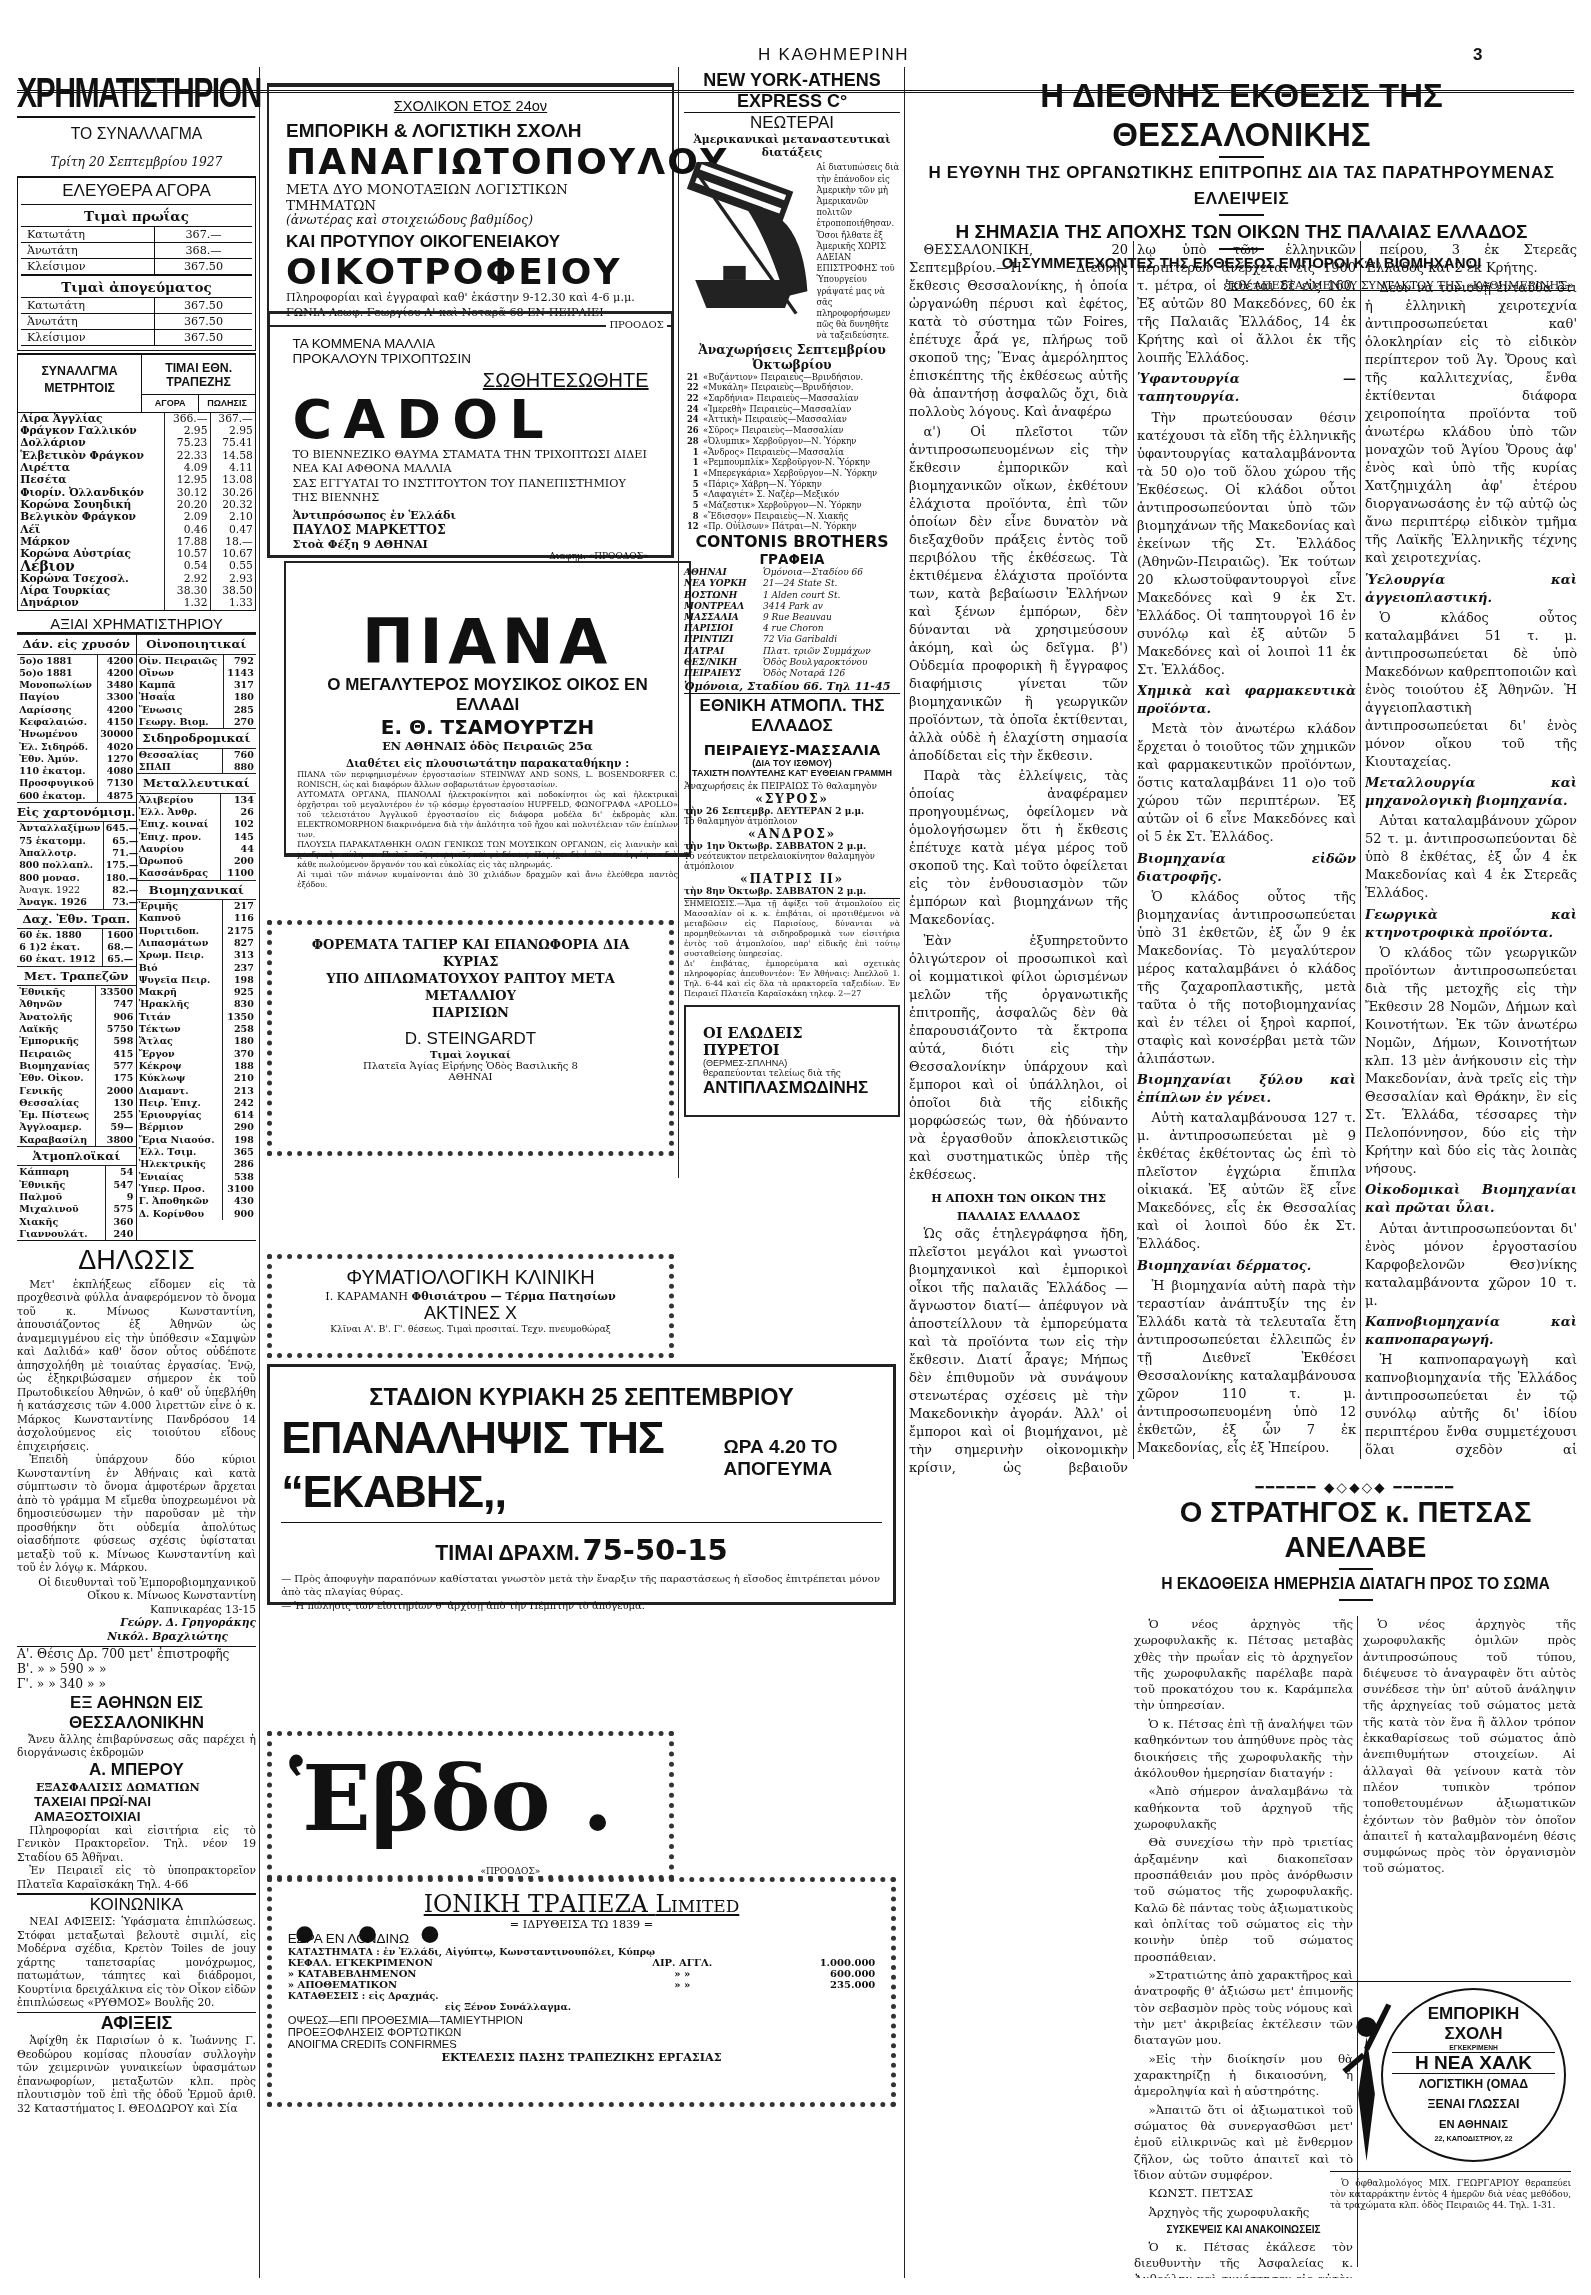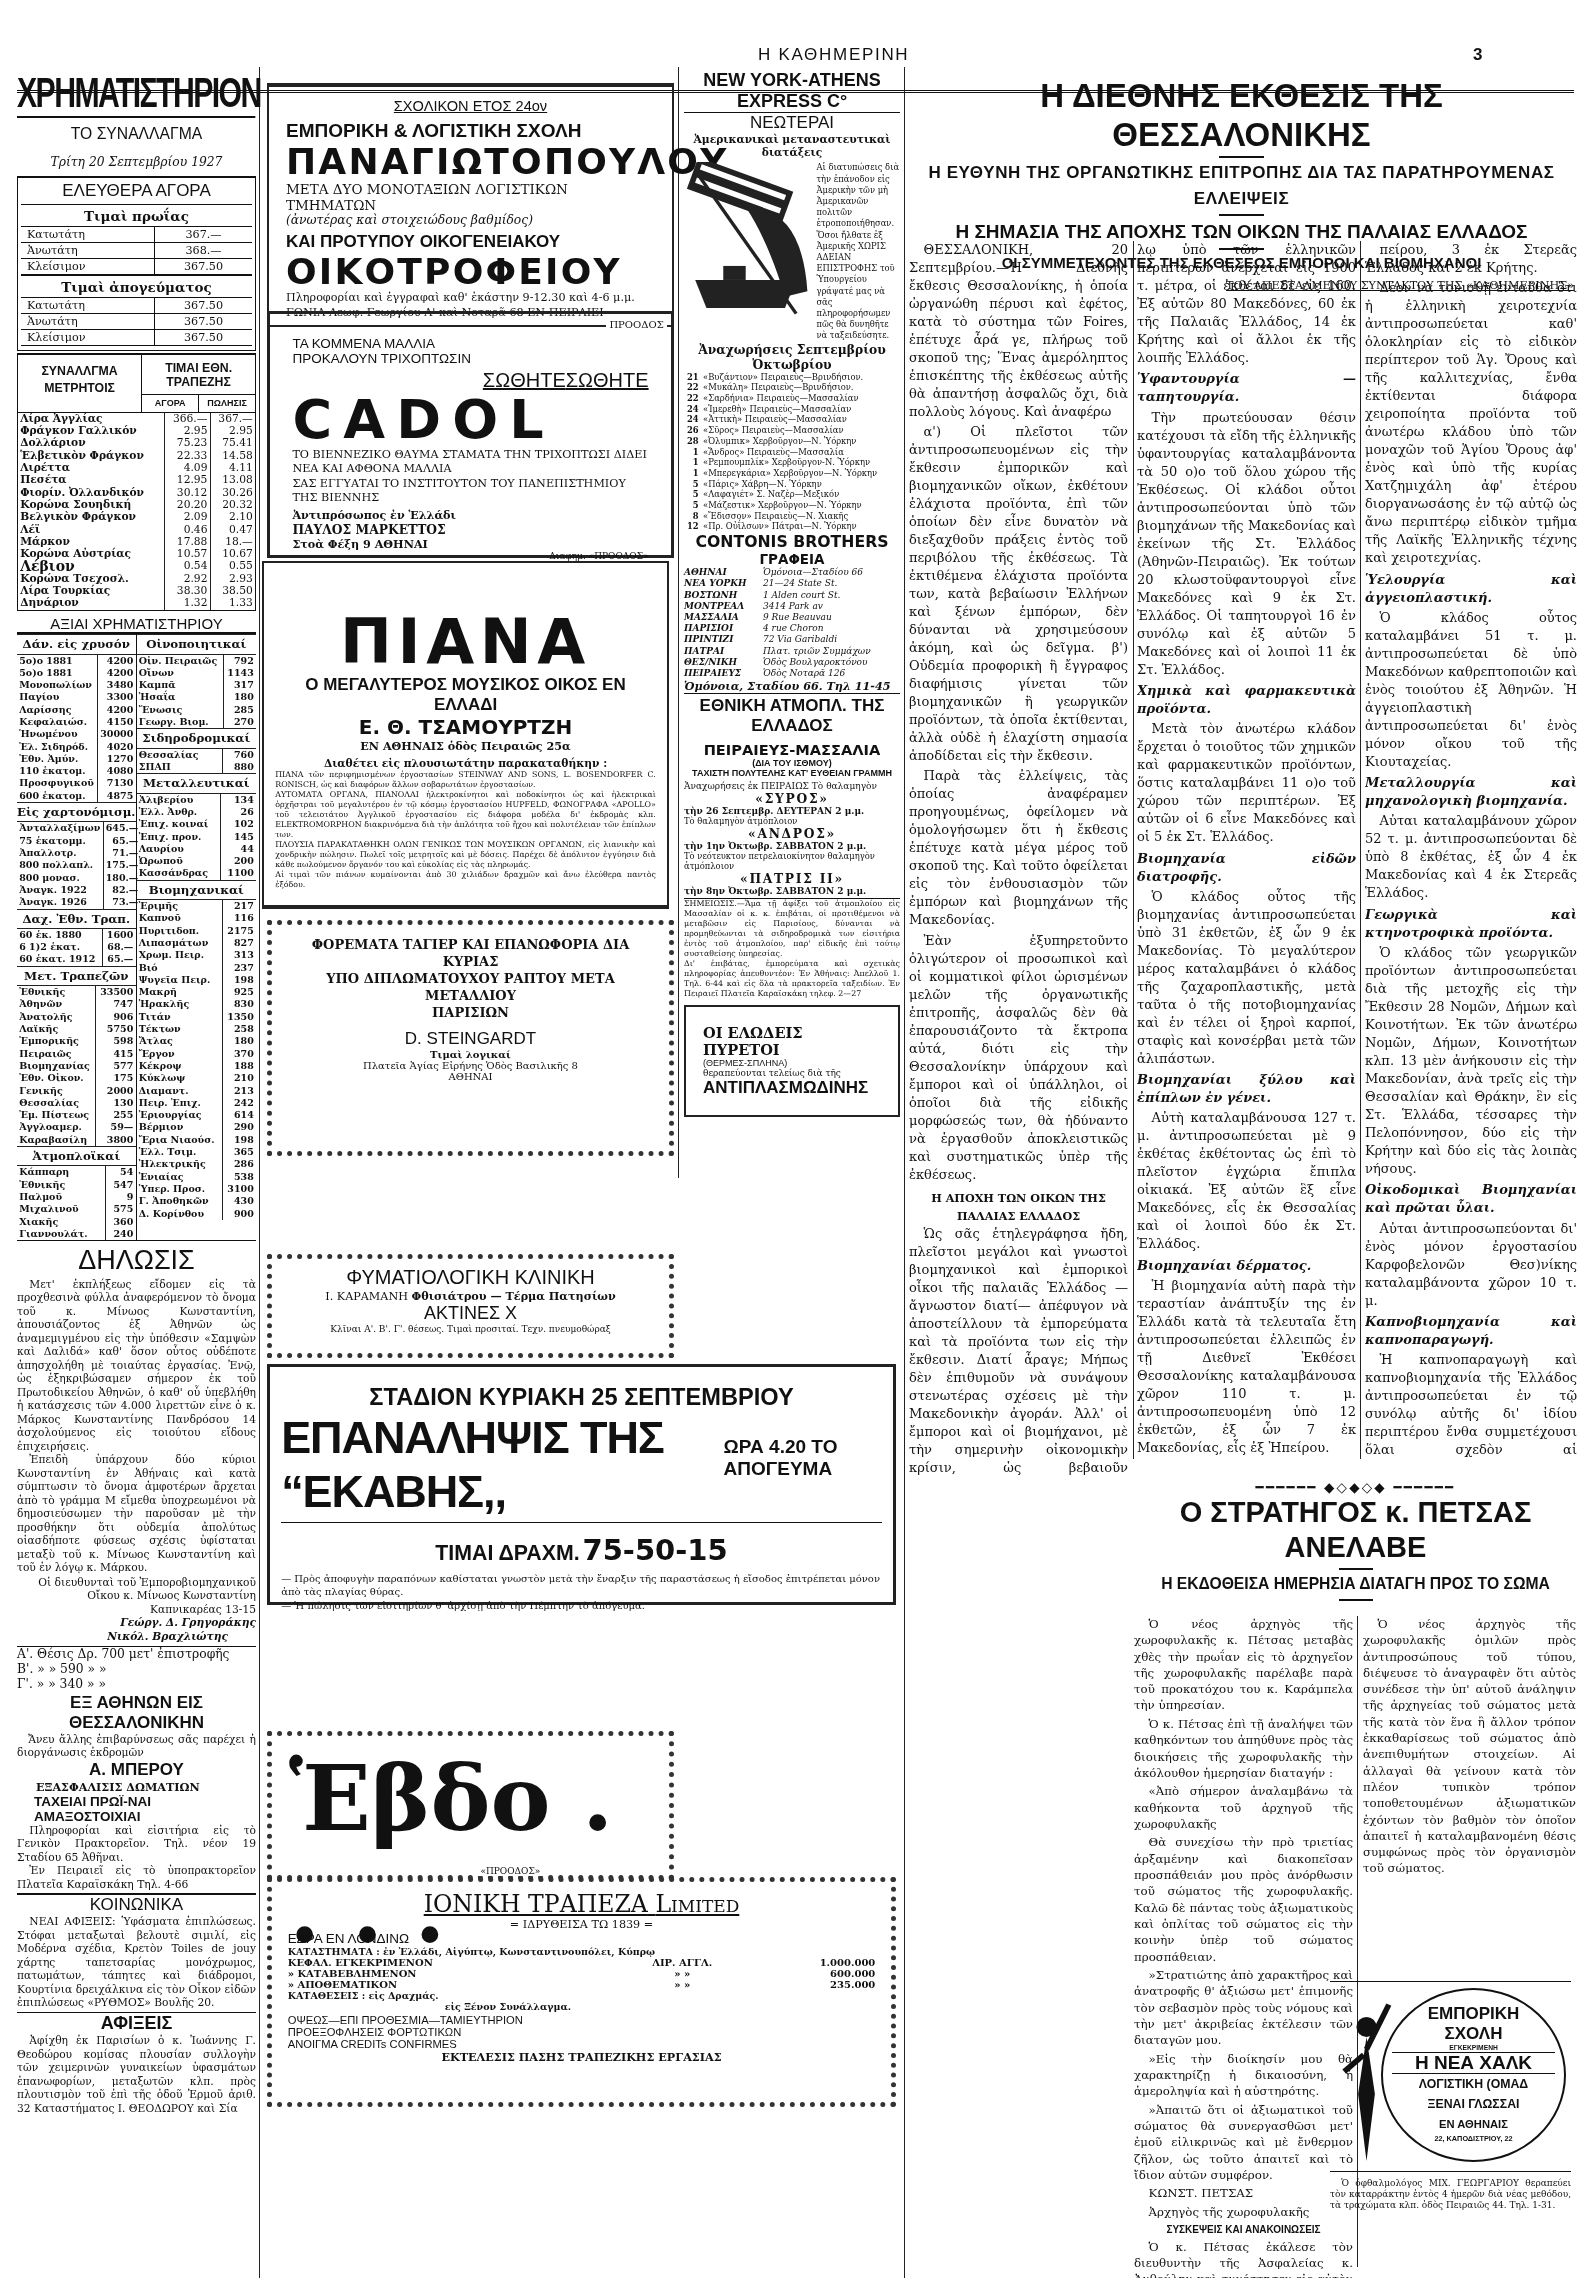--- a/index.html
+++ b/index.html
@@ -255,21 +255,21 @@
             </tr>
             <tr>
               <td style="font-weight:bold;font-size:9.5px">800 πολλαπλ.</td>
               <td class="num" style="font-size:9.5px;font-weight:bold">175.—</td>
             </tr>
             <tr>
               <td style="font-weight:bold;font-size:9.5px">800 μονασ.</td>
               <td class="num" style="font-size:9.5px;font-weight:bold">180.—</td>
             </tr>
             <tr>
-              <td style="font-weight:bold;font-size:9.5px">Ἀναγκ. 1922</td>
+              <td style="font-weight:normal;font-size:9.5px">Ἀναγκ. 1922</td>
               <td class="num" style="font-size:9.5px;font-weight:bold">82.—</td>
             </tr>
             <tr>
               <td style="font-weight:bold;font-size:9.5px">Ἀναγκ. 1926</td>
               <td class="num" style="font-size:9.5px;font-weight:bold">73.—</td>
             </tr>
           </tbody>
         </table>
         <div class="hdr">Δαχ. Ἐθν. Τραπ.</div>
         <table class="stock" style="width:100%">
@@ -610,21 +610,21 @@
   </div>
   <div class="heavy" style="font-size:54px;line-height:56px;letter-spacing:11.2px">CADOL</div>
   <div style="font-size:11.2px;line-height:14.6px">ΤΟ ΒΙΕΝΝΕΖΙΚΟ ΘΑΥΜΑ ΣΤΑΜΑΤΑ ΤΗΝ ΤΡΙΧΟΠΤΩΣΙ ΔΙΔΕΙ ΝΕΑ ΚΑΙ ΑΦΘΟΝΑ ΜΑΛΛΙΑ</div>
   <div style="font-size:11.2px;line-height:14.6px">ΣΑΣ ΕΓΓΥΑΤΑΙ ΤΟ ΙΝΣΤΙΤΟΥΤΟΝ ΤΟΥ ΠΑΝΕΠΙΣΤΗΜΙΟΥ ΤΗΣ ΒΙΕΝΝΗΣ</div>
   <div style="font-weight:bold;font-size:11.2px;margin-top:2.2px">Ἀντιπρόσωπος ἐν Ἑλλάδι</div>
   <div style="font-weight:bold;font-size:12.3px">ΠΑΥΛΟΣ ΜΑΡΚΕΤΤΟΣ</div>
   <div style="font-weight:bold;font-size:11.2px">Στοὰ Φέξη 9 ΑΘΗΝΑΙ</div>
   <div style="text-align:right;font-size:9px">Διαφημ. «ΠΡΟΟΔΟΣ»</div>
 </div>
 
-<div class="box" style="left:262px;top:561px;width:407px;height:348px;padding:5.6px 11.2px;border-width:2.8px 2.8px 4.5px 2.8px">
+<div class="box" style="left:284px;top:561px;width:407px;height:296px;padding:5.6px 11.2px;border-width:2.8px 2.8px 4.5px 2.8px">
   <div class="heavy center" style="font-size:62px;line-height:67px;letter-spacing:5.6px;margin-top:39px">ΠΙΑΝΑ</div>
   <div class="cond center" style="font-size:17px">Ο ΜΕΓΑΛΥΤΕΡΟΣ ΜΟΥΣΙΚΟΣ ΟΙΚΟΣ ΕΝ ΕΛΛΑΔΙ</div>
   <div class="heavy center" style="font-size:20px">Ε. Θ. ΤΣΑΜΟΥΡΤΖΗ</div>
   <div class="center" style="font-weight:bold;font-size:11.2px">ΕΝ ΑΘΗΝΑΙΣ ὁδὸς Πειραιῶς 25α</div>
   <div class="center" style="font-weight:bold;font-size:10.7px;margin-top:4.5px">Διαθέτει εἰς πλουσιωτάτην παρακαταθήκην :</div>
   <div style="font-size:7.9px;line-height:10px;text-align:justify">ΠΙΑΝΑ τῶν περιφημισμένων ἐργοστασίων STEINWAY AND SONS, L. BOSENDORFER C. RONISCH, ὡς καὶ διαφόρων ἄλλων σοβαρωτάτων ἐργοστασίων.</div>
   <div style="font-size:7.9px;line-height:10px;text-align:justify">ΑΥΤΟΜΑΤΑ ΟΡΓΑΝΑ, ΠΙΑΝΟΛΑΙ ἠλεκτροκίνητοι καὶ ποδοκίνητοι ὡς καὶ ἠλεκτρικαὶ ὀρχῆστραι τοῦ μεγαλυτέρου ἐν τῷ κόσμῳ ἐργοστασίου HUPFELD, ΦΩΝΟΓΡΑΦΑ «APOLLO» τοῦ τελειοτάτου Ἀγγλικοῦ ἐργοστασίου εἰς διάφορα μοδέλα δι' ἐκδρομὰς κλπ. ELEKTROMORPHON διακρινόμενα διὰ τὴν ἁπλότητα τοῦ ἤχου καὶ πολυτέλειαν τῶν ἐπίπλων των.</div>
   <div style="font-size:7.9px;line-height:10px;text-align:justify">ΠΛΟΥΣΙΑ ΠΑΡΑΚΑΤΑΘΗΚΗ ΟΛΩΝ ΓΕΝΙΚΩΣ ΤΩΝ ΜΟΥΣΙΚΩΝ ΟΡΓΑΝΩΝ, εἰς λιανικὴν καὶ χονδρικὴν πώλησιν. Πωλεῖ τοῖς μετρητοῖς καὶ μὲ δόσεις. Παρέχει δὲ ἀπόλυτον ἐγγύησιν διὰ κάθε πωλούμενον ὄργανόν του καὶ εὐκολίας εἰς τὰς πληρωμάς.</div>
   <div style="font-size:7.9px;line-height:10px;text-align:justify">Αἱ τιμαὶ τῶν πιάνων κυμαίνονται ἀπὸ 30 χιλιάδων δραχμῶν καὶ ἄνω ἐλεύθερα παντὸς ἐξόδου.</div>
 </div>

